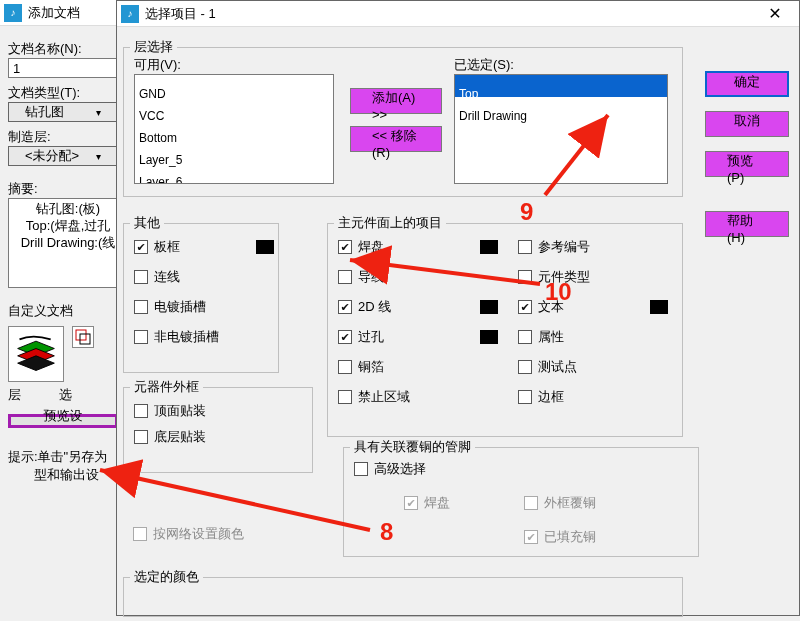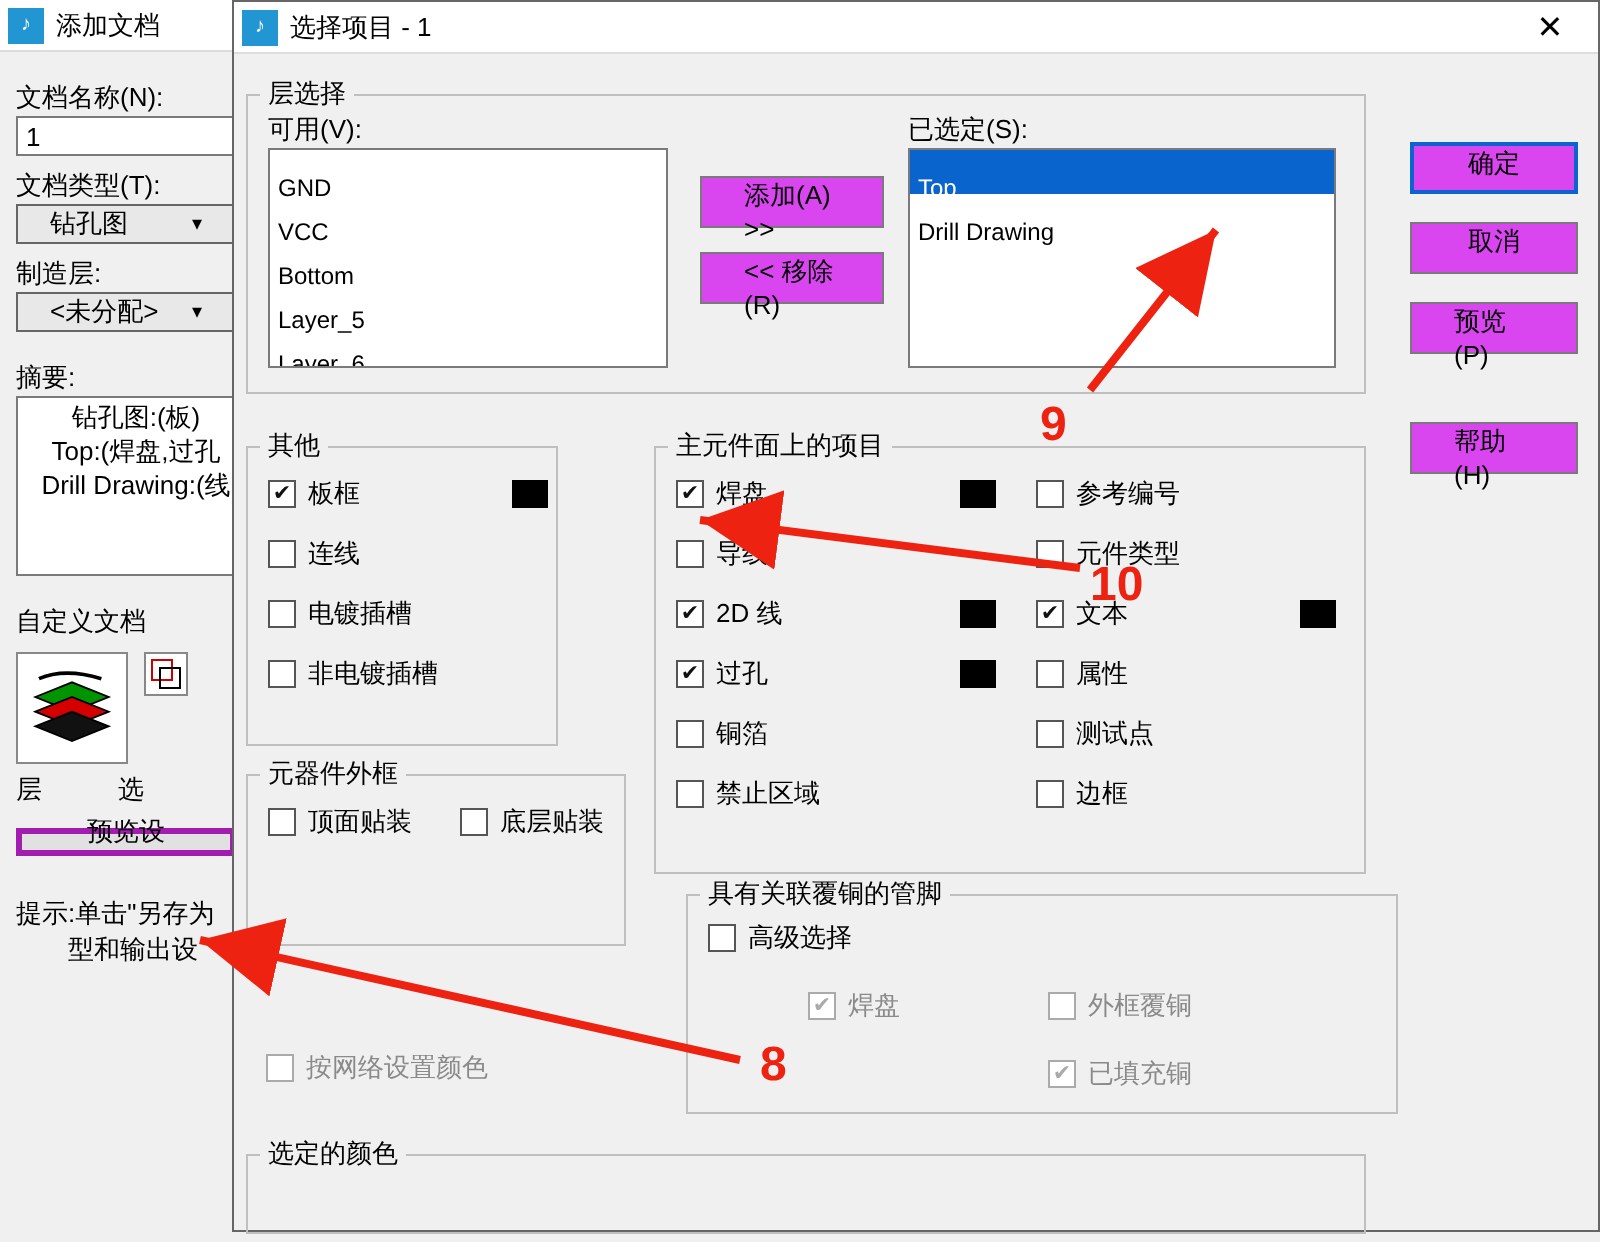--- a/index.html
+++ b/index.html
@@ -184,21 +184,21 @@
           </label>
         <label class="chk">
             <span class="box"></span>
             <span>非电镀插槽</span>
           </label>
       </div>
     </div>
 
     <div class="group" style="left:6px; top:360px; width:190px; height:86px">
       <span class="group-title">元器件外框</span>
-      <div style="position:absolute; left:10px; top:12px; display:flex; flex-direction:row; gap:24px">
+      <div style="position:absolute; left:10px; top:12px; display:flex; flex-direction:column; gap:4px">
         <label class="chk">
             <span class="box"></span>
             <span>顶面贴装</span>
           </label>
         <label class="chk">
             <span class="box"></span>
             <span>底层贴装</span>
           </label>
       </div>
     </div>

